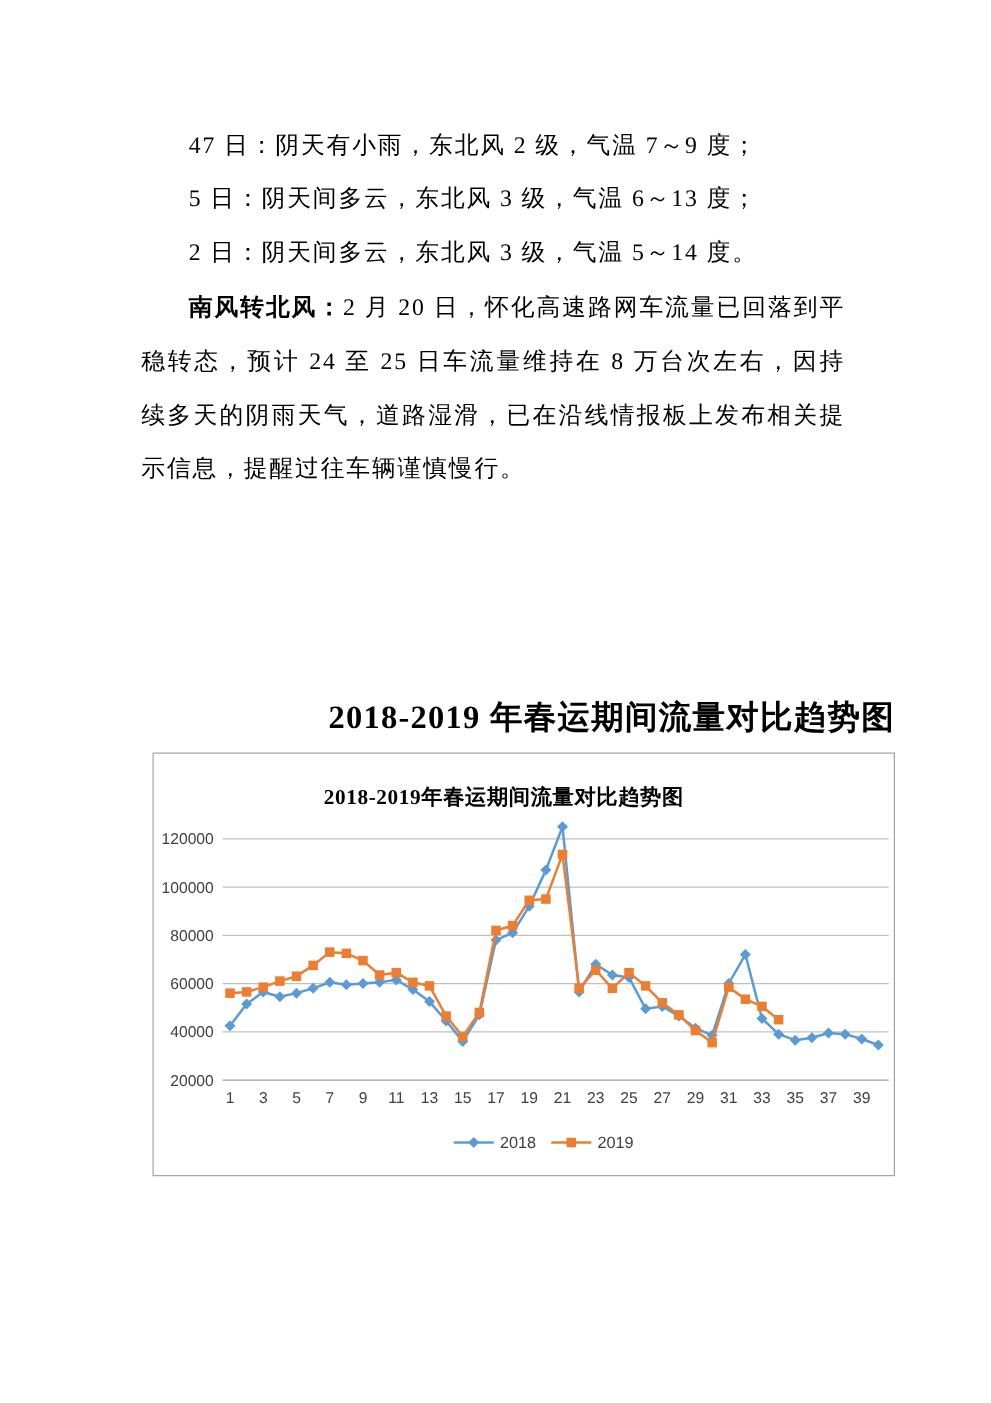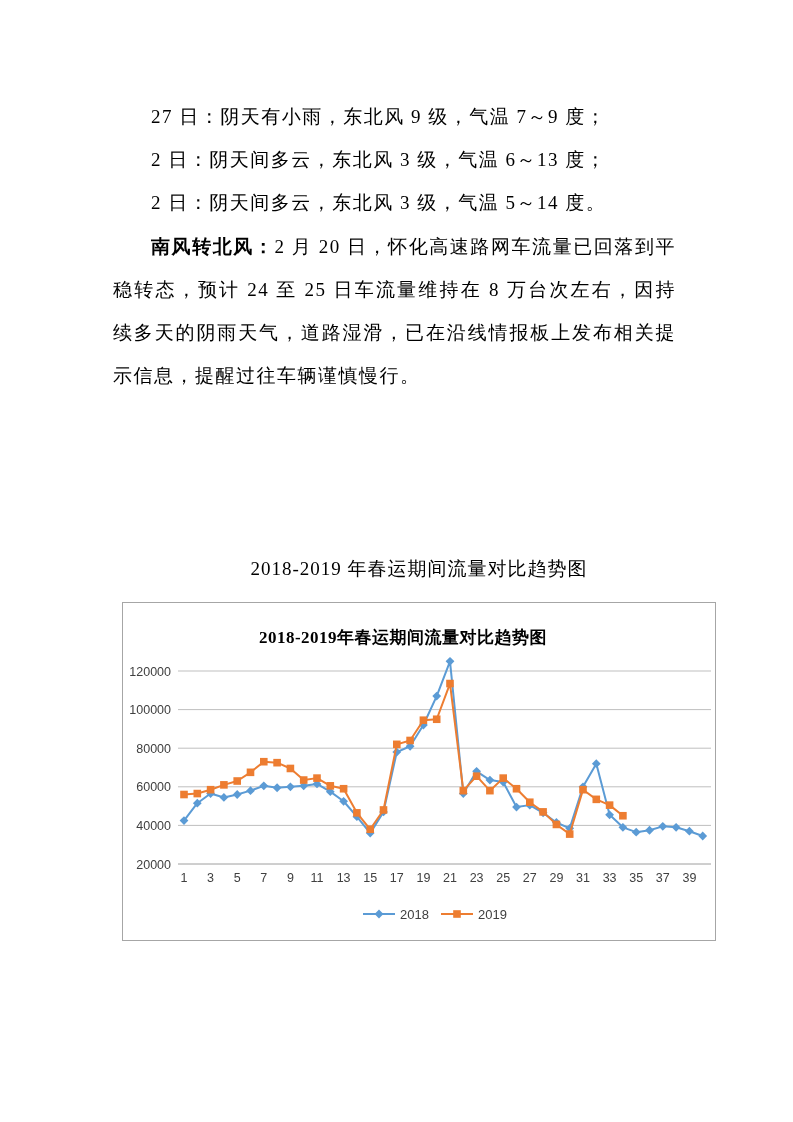--- a/index.html
+++ b/index.html
@@ -17,43 +17,43 @@
     font-size:19px;
     line-height:43.2px;
     text-align:justify;
     letter-spacing:1.5px;
   }
   .doc-text p{margin:0;text-indent:2em;}
   .doc-text .bold{font-weight:bold;}
   .figure-caption{
     position:absolute;
     left:122px;top:556px;width:594px;
-    text-align:center;
-    font-size:19px;
-    font-weight:normal;
+    text-align:right;
+    font-size:26px;
+    font-weight:bold;
     letter-spacing:1px;
   }
   .chart-box{
     position:absolute;
     left:122px;top:602px;
     width:592px;height:337px;
     border:1px solid #a6a6a6;
     background:#ffffff;
   }
   .chart-box svg{display:block;width:592px;height:337px;}
   .tick{font:12.5px "Liberation Sans","DejaVu Sans",sans-serif;fill:#404040;}
   .chart-title{font:bold 17px "Liberation Serif","DejaVu Serif",serif;fill:#000;letter-spacing:0.5px;}
   .legend-text{font:13px "Liberation Sans","DejaVu Sans",sans-serif;fill:#404040;}
 </style>
 </head>
 <body>
 
 <div class="doc-text">
-  <p><span>27 日：阴天有小雨，东北风 9 级，气温 7～9 度；</span></p>
-  <p><span>2 日：阴天间多云，东北风 3 级，气温 6～13 度；</span></p>
+  <p><span>47 日：阴天有小雨，东北风 2 级，气温 7～9 度；</span></p>
+  <p><span>5 日：阴天间多云，东北风 3 级，气温 6～13 度；</span></p>
   <p><span>2 日：阴天间多云，东北风 3 级，气温 5～14 度。</span></p>
   <p><span class="bold">南风转北风：</span><span>2 月 20 日，怀化高速路网车流量已回落到平稳转态，预计 24 至 25 日车流量维持在 8 万台次左右，因持续多天的阴雨天气，道路湿滑，已在沿线情报板上发布相关提示信息，提醒过往车辆谨慎慢行。</span></p>
 </div>
 
 <div class="figure-caption">2018-2019 年春运期间流量对比趋势图</div>
 
 <div class="chart-box">
   <svg xmlns="http://www.w3.org/2000/svg" viewBox="0 0 592 337">
       <line x1="55" y1="261" x2="588" y2="261" stroke="#9e9e9e" stroke-width="1"></line>
       <text x="48" y="265.5" text-anchor="end" class="tick">20000</text>

